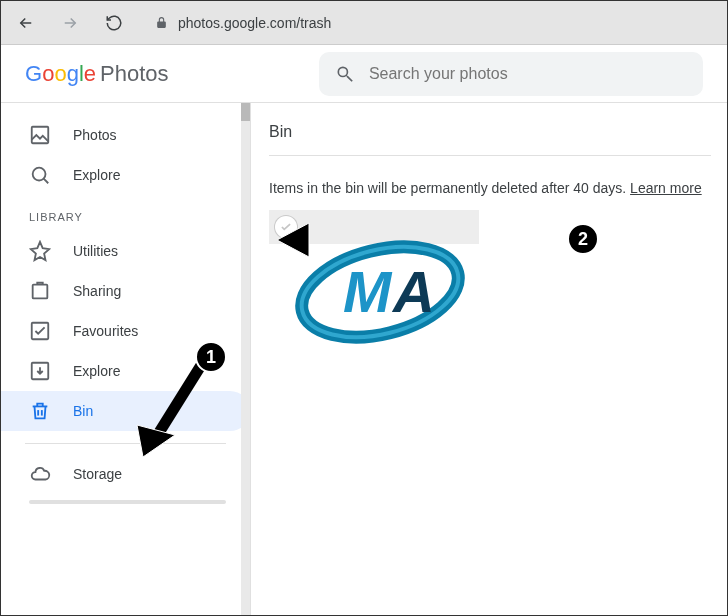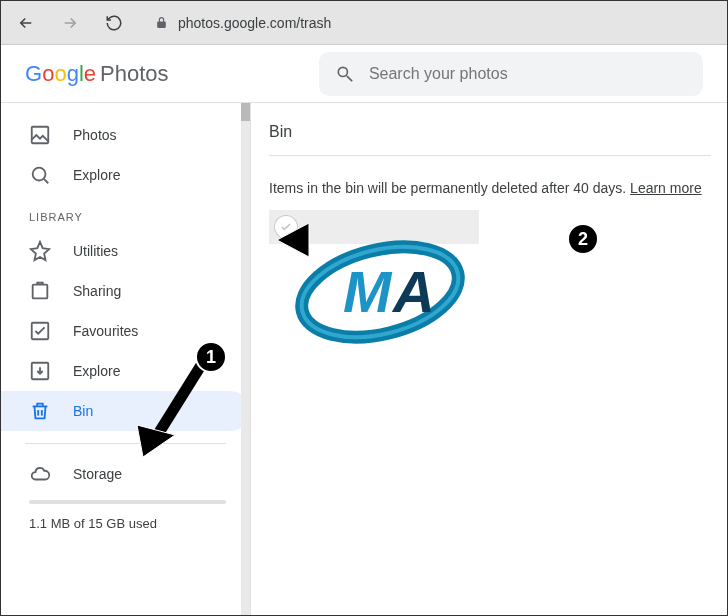--- a/index.html
+++ b/index.html
@@ -159,21 +159,20 @@
 
     <div class="divider"></div>
 
     <div class="nav-item">
       <svg class="icon" viewBox="0 0 24 24" fill="none" stroke="currentColor" stroke-width="2">
           <path d="M18 18H7a4 4 0 0 1 0-8 5 5 0 0 1 9.6-1.5A3.5 3.5 0 0 1 18 18z"></path>
         </svg>
       <span>Storage</span>
     </div>
     <div class="storage-bar"></div>
-    <div class="storage-text">1.1 MB of 15 GB used</div>
   </div>
 
   <div class="main">
     <div class="page-title">Bin</div>
     <div class="title-divider"></div>
     <div class="notice">
       <span>Items in the bin will be permanently deleted after 40 days. </span><a href="#">Learn more</a>
     </div>
 
     <div class="thumb-wrap">

